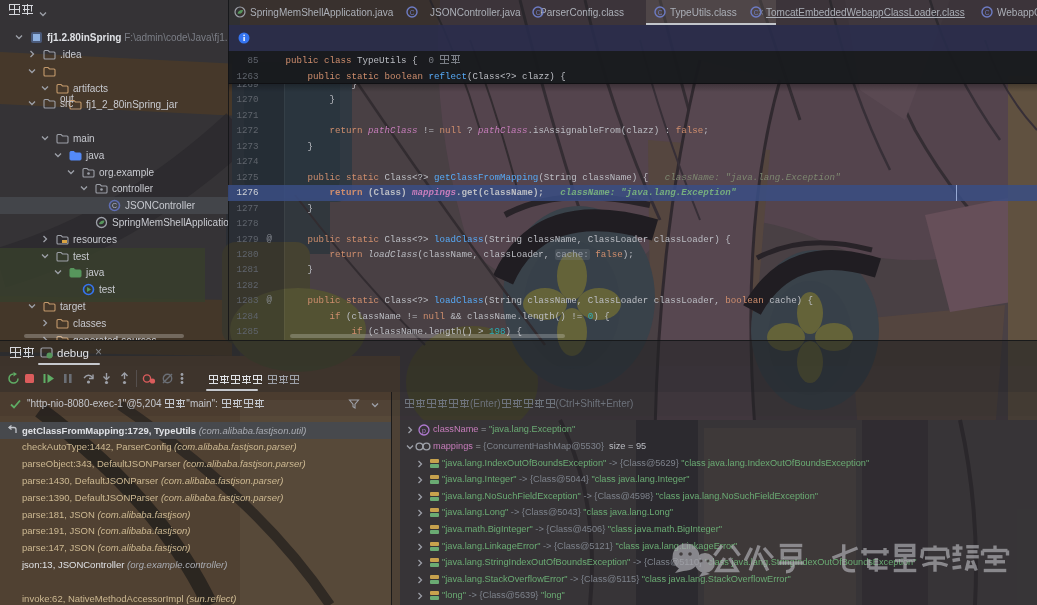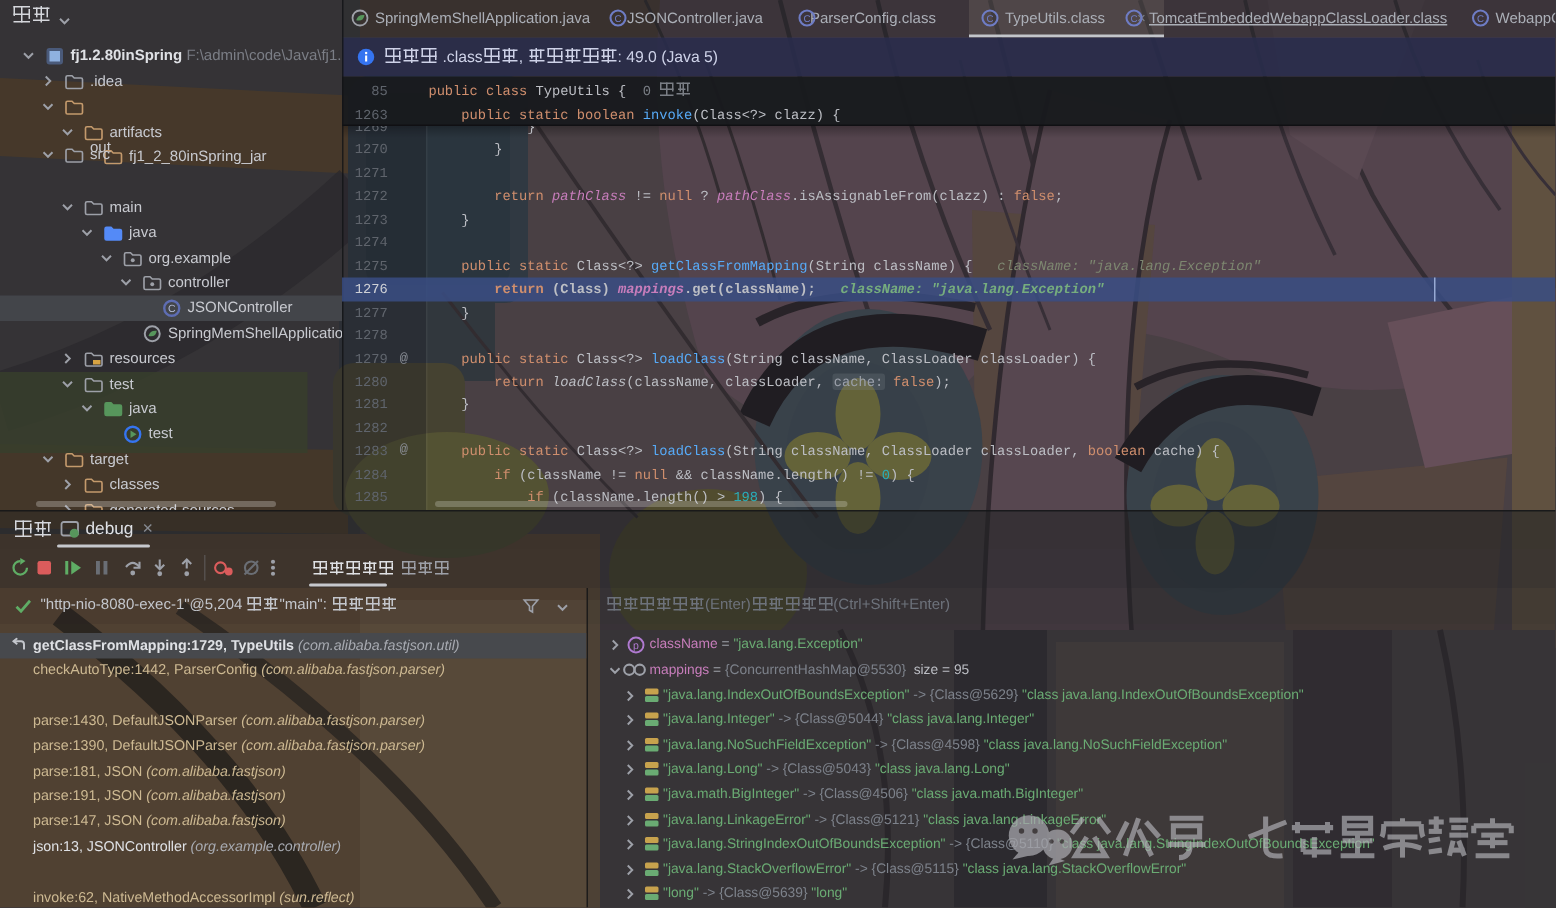--- a/index.html
+++ b/index.html
@@ -341,21 +341,21 @@
 </div>
 
 <div class="abs" style="left:228px;top:0;width:809px;height:25px;overflow:hidden;z-index:3;" id="tabrow">
       <div class="tab" style="left:-2px;"><svg class="tabico" style="left:8px;" viewBox="0 0 12 12">
           <circle cx="6" cy="6" r="5" fill="none" stroke="#9da0a8" stroke-width="1.2"></circle>
           <path d="M3.5,7.5 Q4.5,3.5 9,4 Q8.5,8.5 3.5,7.5 Z" fill="#57965c"></path>
         </svg><span style="margin-left:24px;">SpringMemShellApplication.java</span></div>
       <div class="tab" style="left:170px;"><svg class="tabico" style="left:8px;" viewBox="0 0 12 12">
           <circle cx="6" cy="6" r="5" fill="none" stroke="#6e7cc4" stroke-width="1.4"></circle>
           <text x="6" y="8.6" font-size="6.5" fill="#6e7cc4" text-anchor="middle" font-family="Liberation Sans">C</text>
-        </svg><span style="margin-left:20px;">JSONController.java</span></div>
+        </svg><span style="margin-left:32px;">JSONController.java</span></div>
       <div class="tab" style="left:296px;"><svg class="tabico" style="left:8px;" viewBox="0 0 12 12">
           <circle cx="6" cy="6" r="5" fill="none" stroke="#6e7cc4" stroke-width="1.4"></circle>
           <text x="6" y="8.6" font-size="6.5" fill="#6e7cc4" text-anchor="middle" font-family="Liberation Sans">C</text>
         </svg><span style="margin-left:16px;">ParserConfig.class</span></div>
       <div class="tab" style="left:418px;width:125px;">
         <div style="position:absolute;left:0;top:0;width:130px;height:25px;background:rgba(210,190,170,.13);border-bottom:2px solid #c2c5ca;"></div>
       </div>
       <div class="tab" style="left:418px;"><svg class="tabico" style="left:8px;" viewBox="0 0 12 12">
           <circle cx="6" cy="6" r="5" fill="none" stroke="#6e7cc4" stroke-width="1.4"></circle>
           <text x="6" y="8.6" font-size="6.5" fill="#6e7cc4" text-anchor="middle" font-family="Liberation Sans">C</text>
@@ -370,21 +370,20 @@
           <text x="6" y="8.6" font-size="6.5" fill="#6e7cc4" text-anchor="middle" font-family="Liberation Sans">C</text>
         </svg><span style="margin-left:24px;">WebappC</span></div>
     </div>
 
 <div class="abs" style="left:228px;top:25px;width:809px;height:26px;z-index:3;font-size:10.5px;color:#ced2e8;line-height:26px;">
  <svg class="abs" style="left:10px;top:7px;" width="12" height="12" viewBox="0 0 12 12">
         <circle cx="6" cy="6" r="5.5" fill="#3574f0"></circle>
         <rect x="5.4" y="5" width="1.4" height="4" fill="#fff"></rect>
         <rect x="5.4" y="2.6" width="1.4" height="1.5" fill="#fff"></rect>
       </svg>
- <div class="abs" style="left:28px;top:0;"><span class="cj"></span><span class="cj v2"></span><span class="cj"></span> .class<span class="cj"></span><span class="cj v2"></span>, <span class="cj v2"></span><span class="cj"></span><span class="cj v2"></span><span class="cj"></span><span class="cj v2"></span>: 49.0 (Java 5)</div>
 </div>
 
 <div class="abs" style="left:228px;top:51px;width:809px;height:289px;overflow:hidden;z-index:2;" id="codewrap">
       <div style="position:absolute;left:0;top:33px;width:924px;height:256px;overflow:hidden;">
         <div class="gut" style="left:0.5px;top:-7.2px;">1269</div>
         <div class="ln" style="left:57.6px;top:-7.2px;">            }</div>
         <div class="gut" style="left:0.5px;top:8.3px;">1270</div>
         <div class="ln" style="left:57.6px;top:8.3px;">        }</div>
         <div class="gut" style="left:0.5px;top:23.7px;">1271</div>
         <div class="ln" style="left:57.6px;top:23.7px;"></div>
@@ -418,21 +417,21 @@
         <div class="ln" style="left:57.6px;top:209.4px;">    <span class="kw">public</span> <span class="kw">static</span> Class&lt;?&gt; <span class="mtd">loadClass</span>(String className, ClassLoader classLoader, <span class="kw">boolean</span> cache) {</div>
         <div class="gut" style="left:0.5px;top:224.8px;">1284</div>
         <div class="ln" style="left:57.6px;top:224.8px;">        <span class="kw">if</span> (className != <span class="kw">null</span> &amp;&amp; className.length() != <span class="num">0</span>) {</div>
         <div class="gut" style="left:0.5px;top:240.3px;">1285</div>
         <div class="ln" style="left:57.6px;top:240.3px;">            <span class="kw">if</span> (className.length() &gt; <span class="num">198</span>) {</div>
         <div style="position:absolute;left:62px;top:250px;width:275px;height:4px;border-radius:2px;background:rgba(255,255,255,.22);"></div>
       </div>
       <div class="gut" style="left:0.5px;top:1.5px;">85</div>
       <div class="ln" style="left:57.6px;top:1.5px;"><span class="kw">public</span> <span class="kw">class</span> TypeUtils {  <span class="cmt">0 <span class="cj s9"></span><span class="cj s9 v2"></span></span></div>
       <div class="gut" style="left:0.5px;top:17.5px;">1263</div>
-      <div class="ln" style="left:57.6px;top:17.5px;">    <span class="kw">public</span> <span class="kw">static</span> <span class="kw">boolean</span> <span class="mtd">invoke</span>(Class&lt;?&gt; clazz) {</div>
+      <div class="ln" style="left:57.6px;top:17.5px;">    <span class="kw">public</span> <span class="kw">static</span> <span class="kw">boolean</span> <span class="mtd">reflect</span>(Class&lt;?&gt; clazz) {</div>
     </div>
 
 <div class="abs" style="left:0;top:340px;width:1037px;height:26px;z-index:3;">
  <div style="position:absolute;left:9px;top:7px;font-size:11.5px;color:#d5d7dc;font-weight:bold;"><span class="cj s11"></span><span class="cj s11 v2"></span></div>
  <svg class="abs" style="left:40px;top:6px;" width="13" height="13" viewBox="0 0 13 13">
         <rect x="1" y="2" width="11" height="9" rx="1.5" fill="none" stroke="#9da0a8" stroke-width="1.2"></rect>
         <circle cx="9.5" cy="9.5" r="3" fill="#57965c"></circle>
       </svg>
  <div style="position:absolute;left:57px;top:0;line-height:26px;font-size:11.5px;color:#dfe1e5;">debug</div>
  <div style="position:absolute;left:95px;top:0;line-height:25px;font-size:12px;color:#868a91;">×</div>
@@ -509,20 +508,23 @@
 <div class="abs" style="left:0;top:416px;width:391px;height:189px;overflow:hidden;z-index:3;" id="framelist">
       <div class="frow" style="top:5.6px;background:#47494d;">
         <svg style="position:absolute;left:7px;top:3.5px;" width="11" height="10" viewBox="0 0 11 10">
           <path d="M9,8 V4.5 Q9,2.5 7,2.5 H2" fill="none" stroke="#c3c6cc" stroke-width="1.3"></path>
           <path d="M4.5,0.5 L2,2.5 L4.5,4.5" fill="none" stroke="#c3c6cc" stroke-width="1.3"></path>
         </svg>
         <span style="position:absolute;left:22px;color:#dfe1e5;font-weight:bold;">getClassFromMapping:1729, TypeUtils <i style="color:#a8abb2;font-weight:normal">(com.alibaba.fastjson.util)</i></span>
       </div>
       <div class="frow" style="top:22.4px;">
         <span style="position:absolute;left:22px;color:#cdb992;">checkAutoType:1442, ParserConfig <i style="color:#cdb992;font-weight:normal">(com.alibaba.fastjson.parser)</i></span>
+      </div>
+      <div class="frow" style="top:39.2px;">
+        <span style="position:absolute;left:22px;color:#cdb992;">parseObject:343, DefaultJSONParser <i style="color:#cdb992;font-weight:normal">(com.alibaba.fastjson.parser)</i></span>
       </div>
       <div class="frow" style="top:56.0px;">
         <span style="position:absolute;left:22px;color:#cdb992;">parse:1430, DefaultJSONParser <i style="color:#cdb992;font-weight:normal">(com.alibaba.fastjson.parser)</i></span>
       </div>
       <div class="frow" style="top:72.8px;">
         <span style="position:absolute;left:22px;color:#cdb992;">parse:1390, DefaultJSONParser <i style="color:#cdb992;font-weight:normal">(com.alibaba.fastjson.parser)</i></span>
       </div>
       <div class="frow" style="top:89.6px;">
         <span style="position:absolute;left:22px;color:#cdb992;">parse:181, JSON <i style="color:#cdb992;font-weight:normal">(com.alibaba.fastjson)</i></span>
       </div>

